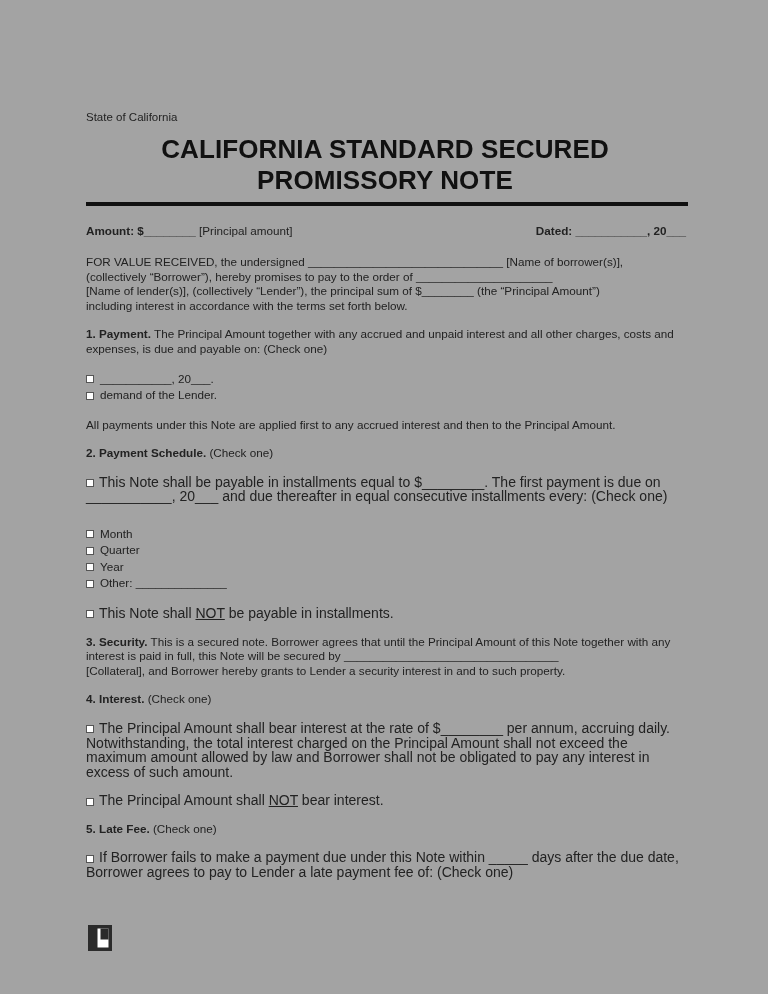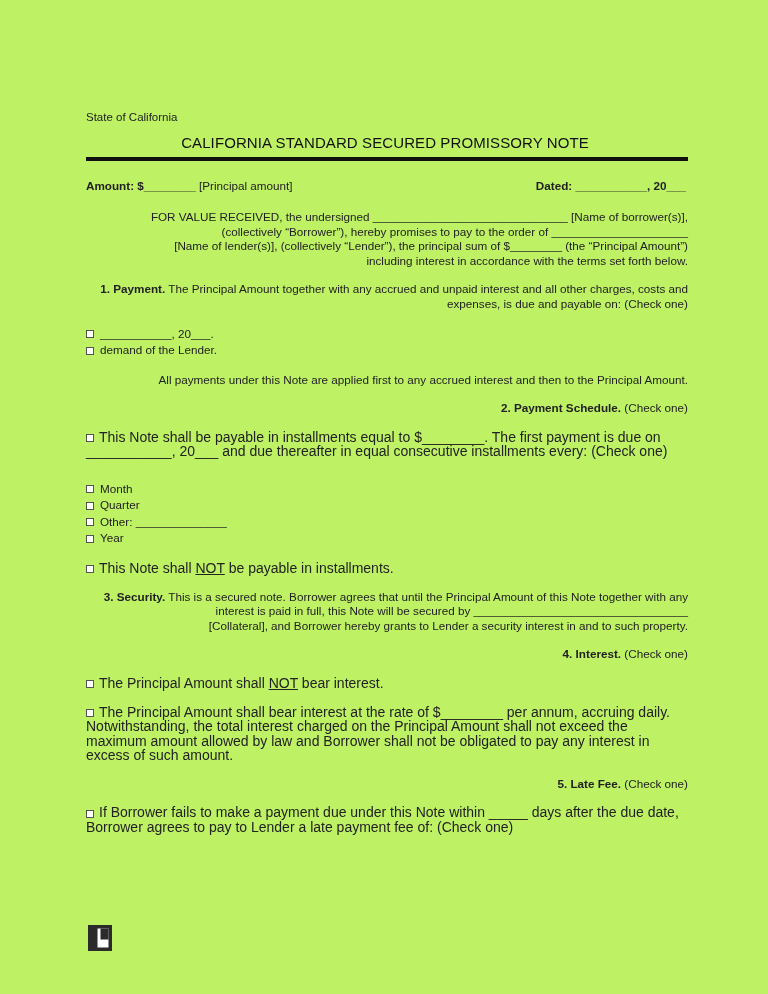--- a/index.html
+++ b/index.html
@@ -12,33 +12,33 @@
     width: 768px;
     height: 994px;
     font-family: "Liberation Sans", sans-serif;
     color: #222222;
     -webkit-font-smoothing: antialiased;
   }
   .page {
     position: relative;
     width: 768px;
     height: 994px;
-    background: #bef264;
+    background: #a3a3a3;
     box-sizing: border-box;
     padding: 110px 80px 0 86px;
   }
   .state-line {
     font-size: 11.5px;
     line-height: 14px;
     color: #222222;
     margin: 0 0 10px 0;
   }
   .doc-title {
-    font-size: 15px;
-    font-weight: normal;
+    font-size: 26px;
+    font-weight: bold;
     text-align: center;
     letter-spacing: 0.1px;
     color: #111111;
     margin: 0 0 6px 0;
     padding-right: 4px;
   }
   .title-rule {
     height: 4px;
     background: #111111;
     margin: 0 0 18px 0;
@@ -54,21 +54,21 @@
     gap: 9px;
   }
   .row-amount .left { white-space: nowrap; }
   .row-amount .right { white-space: nowrap; padding-right: 2px; }
   .b { font-weight: bold; }
 
   p.body {
     font-size: 11.7px;
     line-height: 14.6px;
     margin: 0 0 14px 0;
-    text-align: right;
+    text-align: left;
   }
   p.tight { margin-bottom: 0; }
 
   .sec-head { font-weight: bold; }
   .u { text-decoration: underline; }
 
   .cb {
     display: inline-block;
     width: 8px;
     height: 8px;
@@ -141,35 +141,35 @@
 
   <p class="body"><span class="sec-head">2. Payment Schedule.</span><span> (Check one)</span></p>
 
   <p class="cb-para"><span class="cb"></span><span>This Note shall be payable in installments equal to $</span><span>________</span><span>. The first payment is due on</span><br><span>___________</span><span>, 20___ and due thereafter in equal consecutive installments every: (Check one)</span></p>
 
   <div class="block-gap-sm"></div>
 
   <ul class="checklist indent-1">
     <li><span class="cb"></span><span>Month</span></li>
     <li><span class="cb"></span><span>Quarter</span></li>
+    <li><span class="cb"></span><span>Year</span></li>
     <li><span class="cb"></span><span>Other:</span>&nbsp;<span>______________</span></li>
-    <li><span class="cb"></span><span>Year</span></li>
   </ul>
 
   <div class="block-gap"></div>
 
   <p class="cb-para"><span class="cb"></span><span>This Note shall </span><span class="u">NOT</span><span> be payable in installments.</span></p>
 
   <p class="body"><span class="sec-head">3. Security.</span><span> This is a secured note. Borrower agrees that until the Principal Amount of this Note together with any interest is paid in full, this Note will be secured by </span><span>_________________________________</span><br><span>[Collateral], and Borrower hereby grants to Lender a security interest in and to such property.</span></p>
 
   <p class="body"><span class="sec-head">4. Interest.</span><span> (Check one)</span></p>
 
+  <p class="cb-para"><span class="cb"></span><span>The Principal Amount shall bear interest at the rate of $</span><span>________</span><span> per annum, accruing daily. Notwithstanding, the total interest charged on the Principal Amount shall not exceed the maximum amount allowed by law and Borrower shall not be obligated to pay any interest in excess of such amount.</span></p>
+
   <p class="cb-para"><span class="cb"></span><span>The Principal Amount shall </span><span class="u">NOT</span><span> bear interest.</span></p>
-
-  <p class="cb-para"><span class="cb"></span><span>The Principal Amount shall bear interest at the rate of $</span><span>________</span><span> per annum, accruing daily. Notwithstanding, the total interest charged on the Principal Amount shall not exceed the maximum amount allowed by law and Borrower shall not be obligated to pay any interest in excess of such amount.</span></p>
 
   <p class="body"><span class="sec-head">5. Late Fee.</span><span> (Check one)</span></p>
 
   <p class="cb-para"><span class="cb"></span><span>If Borrower fails to make a payment due under this Note within </span><span>_____</span><span> days after the due date, Borrower agrees to pay to Lender a late payment fee of: (Check one)</span></p>
 
   <div class="block-gap-sm"></div>
 
   <ul class="checklist indent-1">
   </ul>
 

